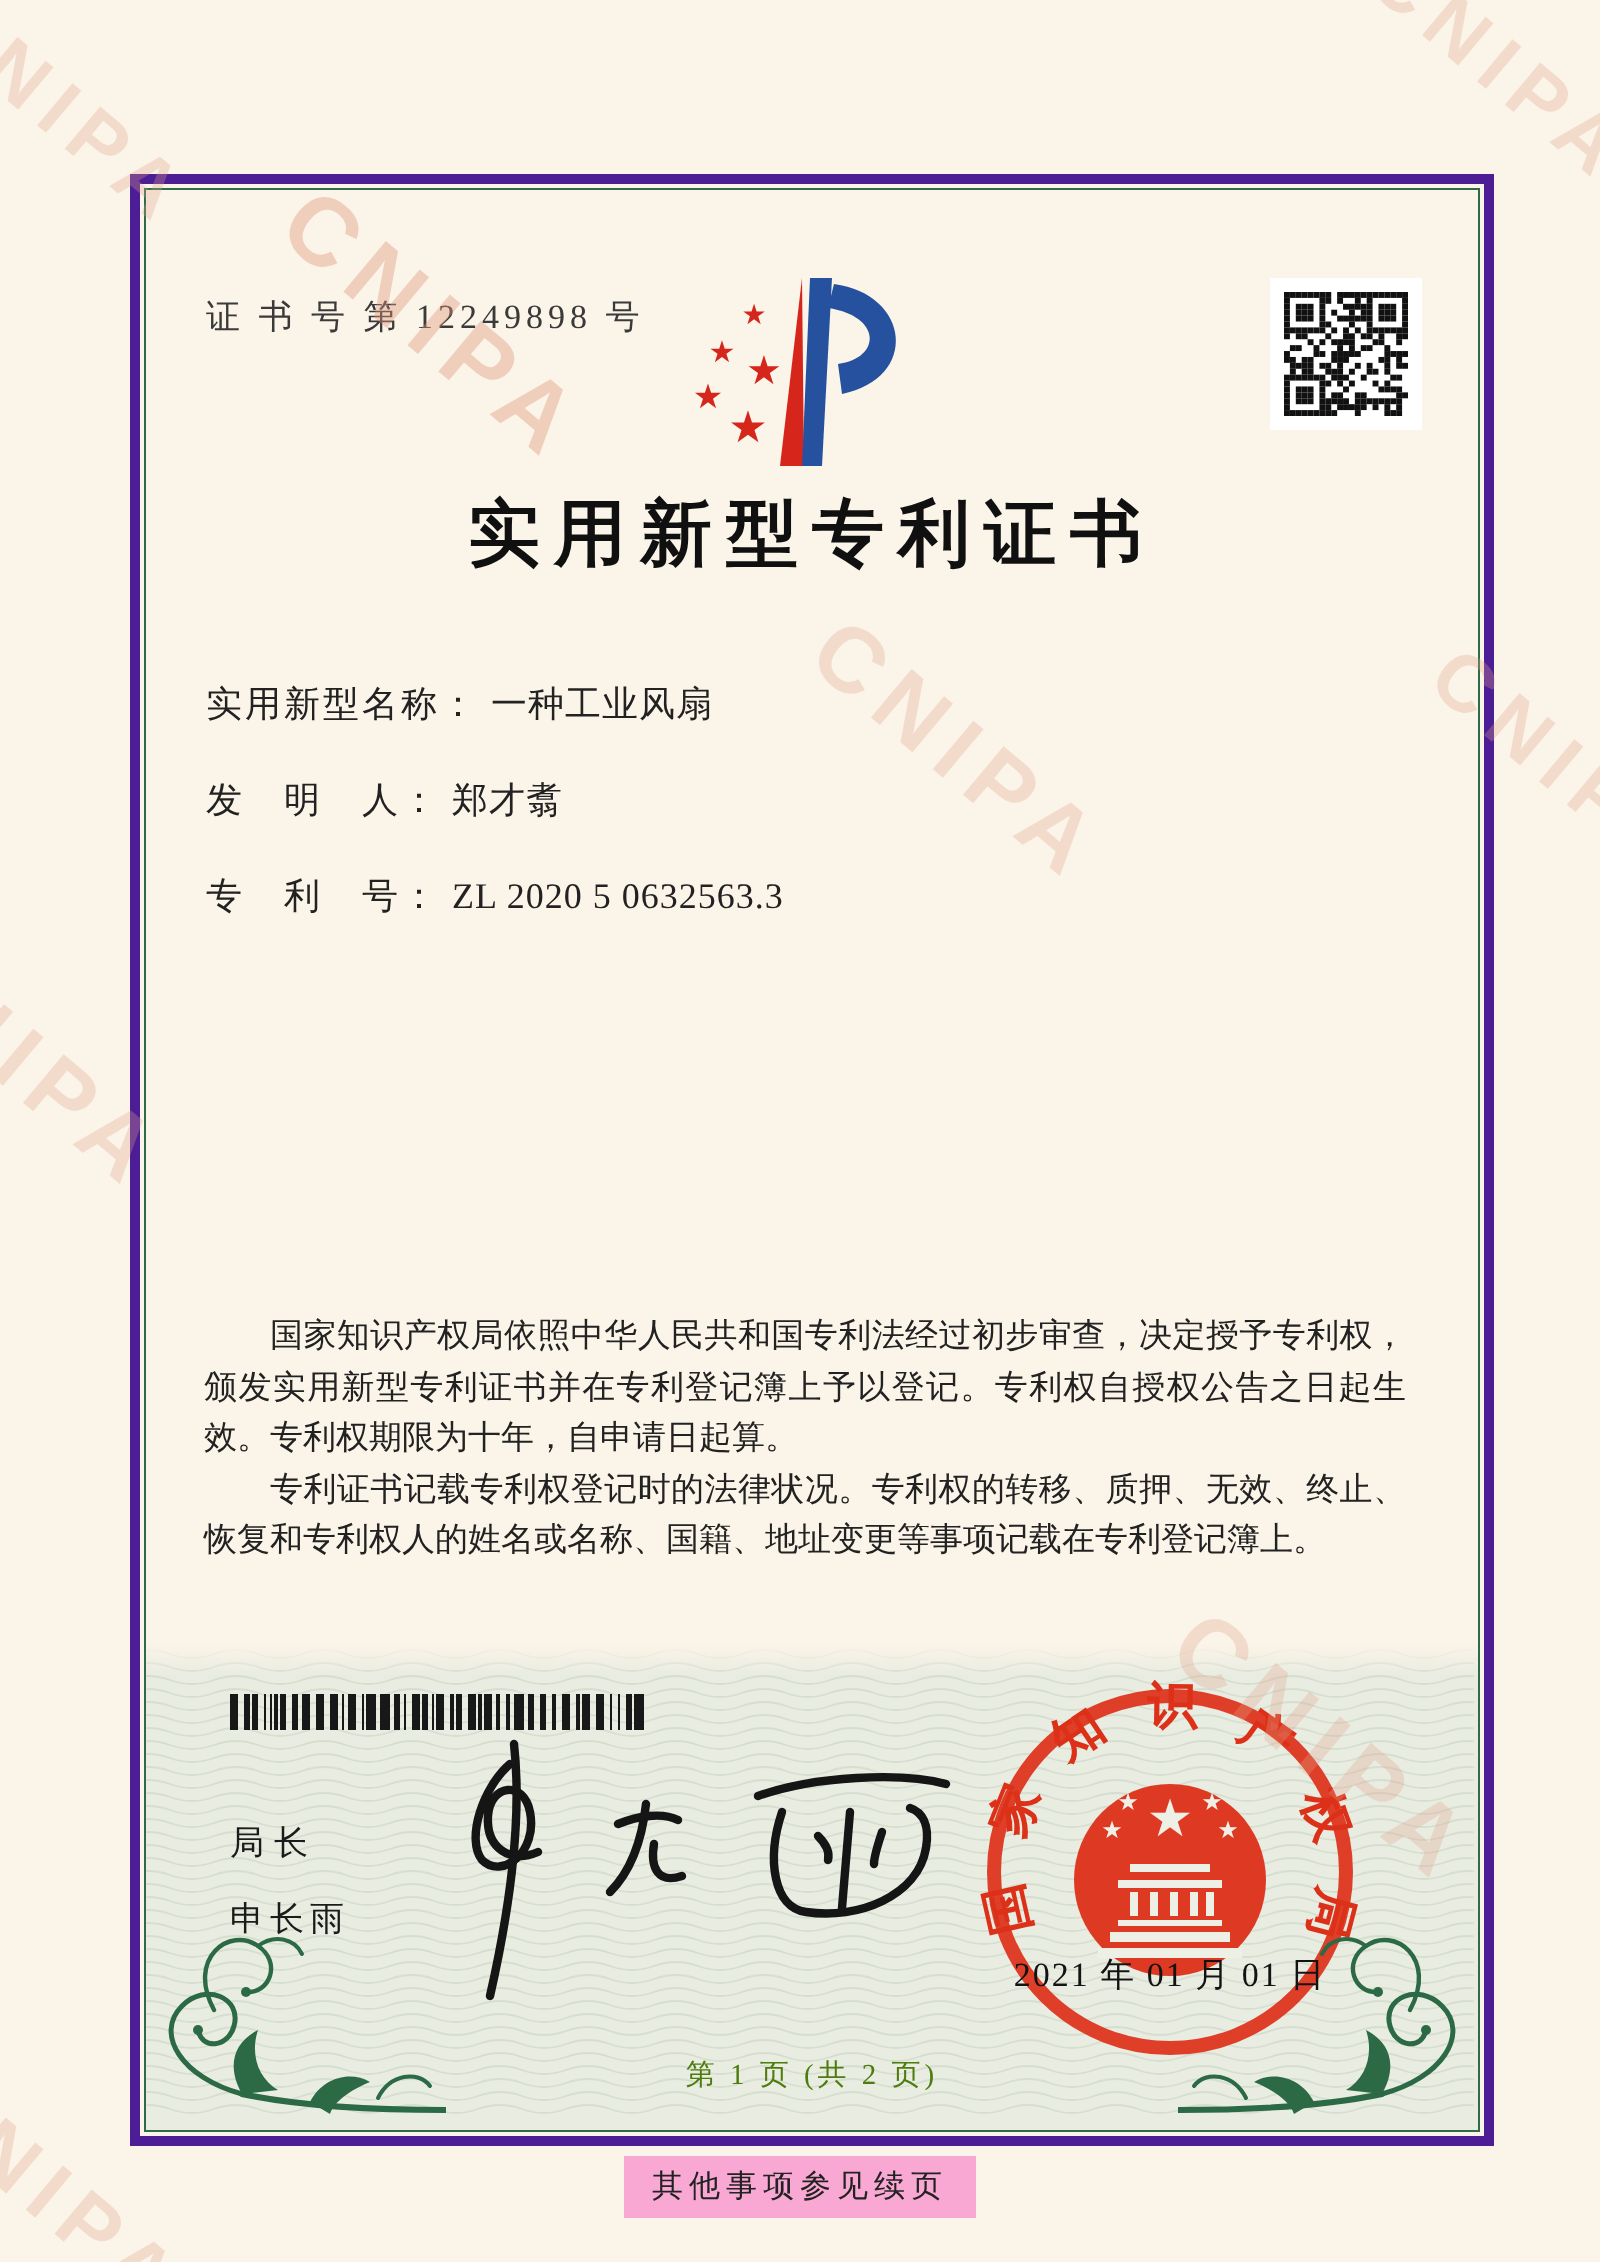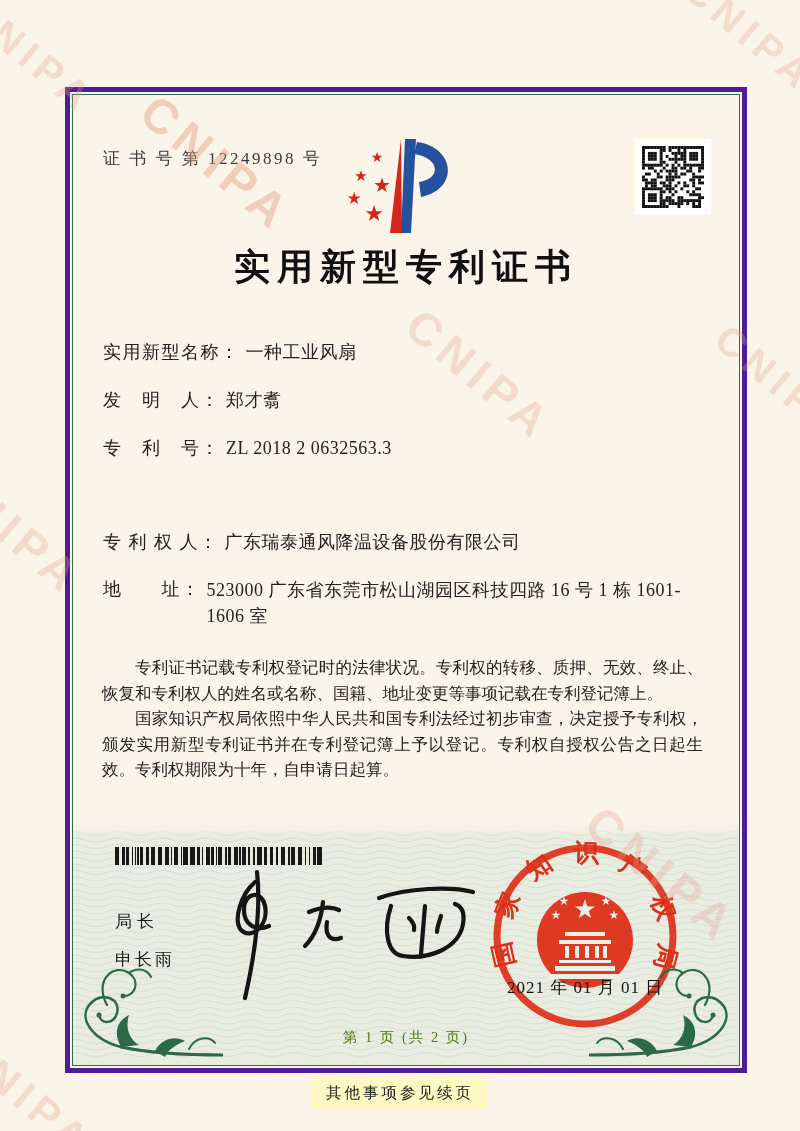--- a/index.html
+++ b/index.html
@@ -44,21 +44,21 @@
   .signature{position:absolute;left:138px;top:46px;}
   .seal{position:absolute;left:412px;top:14px;}
   .seal-date{position:absolute;left:404px;top:154px;width:216px;text-align:center;
              font-size:17px;letter-spacing:1px;color:#131313;z-index:2;}
   .page-no{position:absolute;left:0;right:0;top:206px;text-align:center;
            font-size:14.5px;letter-spacing:2px;color:#4d7c0f;}
   .flourish{position:absolute;bottom:2px;}
   .fl-left{left:-10px;}
   .fl-right{right:-10px;transform:scaleX(-1);}
   .note{position:absolute;left:0;right:0;top:1078px;text-align:center;z-index:2;}
-  .note span{display:inline-block;background:#fef9c3;padding:5px 14px;
+  .note span{display:inline-block;background:#f9a8d4;padding:5px 14px;
              font-size:15.5px;letter-spacing:3px;color:#222;}
 </style>
 </head>
 <body>
 
 <div class="page">
 
   <div class="wm" style="left:-16px;top:-12px;font-size:40px;">CNIPA</div>
   <div class="wm" style="left:704px;top:-34px;font-size:40px;">CNIPA</div>
   <div class="wm" style="left:165px;top:84px;font-size:48px;color:rgba(226,150,122,.40);">CNIPA</div>
@@ -337,32 +337,26 @@
 
       <h1 class="title">实用新型专利证书</h1>
 
       <div class="frow" style="top:293px;">
         <span class="lab">发　明　人：</span><span class="val">郑才翥</span>
       </div>
       <div class="frow" style="top:245px;">
         <span class="lab">实用新型名称：</span><span class="val">一种工业风扇</span>
       </div>
       <div class="frow" style="top:341px;">
-        <span class="lab">专　利　号：</span><span class="val">ZL 2018 2 0632563.3</span>
+        <span class="lab">专　利　号：</span><span class="val">ZL 2020 5 0632563.3</span>
       </div>
-      <div class="frow" style="top:435px;">
-        <span class="lab">专 利 权 人：</span><span class="val">广东瑞泰通风降温设备股份有限公司</span>
-      </div>
-      <div class="frow addr" style="top:482px;">
-        <span class="lab">地　　址：</span><span class="val">523000  广东省东莞市松山湖园区科技四路 16 号 1 栋 1601-1606 室</span>
-      </div>
 
       <div class="paras">
+        <p>国家知识产权局依照中华人民共和国专利法经过初步审查，决定授予专利权，颁发实用新型专利证书并在专利登记簿上予以登记。专利权自授权公告之日起生效。专利权期限为十年，自申请日起算。</p>
         <p>专利证书记载专利权登记时的法律状况。专利权的转移、质押、无效、终止、恢复和专利权人的姓名或名称、国籍、地址变更等事项记载在专利登记簿上。</p>
-        <p>国家知识产权局依照中华人民共和国专利法经过初步审查，决定授予专利权，颁发实用新型专利证书并在专利登记簿上予以登记。专利权自授权公告之日起生效。专利权期限为十年，自申请日起算。</p>
       </div>
 
       <div class="section">
         <svg id="waves" class="waves" width="664" height="238">
             <path d="M-10 5 q11 -4 22 0 q11 4 22 0 q11 -4 22 0 q11 4 22 0 q11 -4 22 0 q11 4 22 0 q11 -4 22 0 q11 4 22 0 q11 -4 22 0 q11 4 22 0 q11 -4 22 0 q11 4 22 0 q11 -4 22 0 q11 4 22 0 q11 -4 22 0 q11 4 22 0 q11 -4 22 0 q11 4 22 0 q11 -4 22 0 q11 4 22 0 q11 -4 22 0 q11 4 22 0 q11 -4 22 0 q11 4 22 0 q11 -4 22 0 q11 4 22 0 q11 -4 22 0 q11 4 22 0 q11 -4 22 0 q11 4 22 0 q11 -4 22 0 q11 4 22 0" fill="none" stroke="#cdd8c7" stroke-width="0.9" opacity="0.7"></path>
             <path d="M-10 11.5 q11 -4 22 0 q11 4 22 0 q11 -4 22 0 q11 4 22 0 q11 -4 22 0 q11 4 22 0 q11 -4 22 0 q11 4 22 0 q11 -4 22 0 q11 4 22 0 q11 -4 22 0 q11 4 22 0 q11 -4 22 0 q11 4 22 0 q11 -4 22 0 q11 4 22 0 q11 -4 22 0 q11 4 22 0 q11 -4 22 0 q11 4 22 0 q11 -4 22 0 q11 4 22 0 q11 -4 22 0 q11 4 22 0 q11 -4 22 0 q11 4 22 0 q11 -4 22 0 q11 4 22 0 q11 -4 22 0 q11 4 22 0 q11 -4 22 0 q11 4 22 0" fill="none" stroke="#cdd8c7" stroke-width="0.9" opacity="0.7"></path>
             <path d="M-10 18 q11 -4 22 0 q11 4 22 0 q11 -4 22 0 q11 4 22 0 q11 -4 22 0 q11 4 22 0 q11 -4 22 0 q11 4 22 0 q11 -4 22 0 q11 4 22 0 q11 -4 22 0 q11 4 22 0 q11 -4 22 0 q11 4 22 0 q11 -4 22 0 q11 4 22 0 q11 -4 22 0 q11 4 22 0 q11 -4 22 0 q11 4 22 0 q11 -4 22 0 q11 4 22 0 q11 -4 22 0 q11 4 22 0 q11 -4 22 0 q11 4 22 0 q11 -4 22 0 q11 4 22 0 q11 -4 22 0 q11 4 22 0 q11 -4 22 0 q11 4 22 0" fill="none" stroke="#cdd8c7" stroke-width="0.9" opacity="0.7"></path>
             <path d="M-10 24.5 q11 -4 22 0 q11 4 22 0 q11 -4 22 0 q11 4 22 0 q11 -4 22 0 q11 4 22 0 q11 -4 22 0 q11 4 22 0 q11 -4 22 0 q11 4 22 0 q11 -4 22 0 q11 4 22 0 q11 -4 22 0 q11 4 22 0 q11 -4 22 0 q11 4 22 0 q11 -4 22 0 q11 4 22 0 q11 -4 22 0 q11 4 22 0 q11 -4 22 0 q11 4 22 0 q11 -4 22 0 q11 4 22 0 q11 -4 22 0 q11 4 22 0 q11 -4 22 0 q11 4 22 0 q11 -4 22 0 q11 4 22 0 q11 -4 22 0 q11 4 22 0" fill="none" stroke="#cdd8c7" stroke-width="0.9" opacity="0.7"></path>
             <path d="M-10 31 q11 -4 22 0 q11 4 22 0 q11 -4 22 0 q11 4 22 0 q11 -4 22 0 q11 4 22 0 q11 -4 22 0 q11 4 22 0 q11 -4 22 0 q11 4 22 0 q11 -4 22 0 q11 4 22 0 q11 -4 22 0 q11 4 22 0 q11 -4 22 0 q11 4 22 0 q11 -4 22 0 q11 4 22 0 q11 -4 22 0 q11 4 22 0 q11 -4 22 0 q11 4 22 0 q11 -4 22 0 q11 4 22 0 q11 -4 22 0 q11 4 22 0 q11 -4 22 0 q11 4 22 0 q11 -4 22 0 q11 4 22 0 q11 -4 22 0 q11 4 22 0" fill="none" stroke="#cdd8c7" stroke-width="0.9" opacity="0.7"></path>
             <path d="M-10 37.5 q11 -4 22 0 q11 4 22 0 q11 -4 22 0 q11 4 22 0 q11 -4 22 0 q11 4 22 0 q11 -4 22 0 q11 4 22 0 q11 -4 22 0 q11 4 22 0 q11 -4 22 0 q11 4 22 0 q11 -4 22 0 q11 4 22 0 q11 -4 22 0 q11 4 22 0 q11 -4 22 0 q11 4 22 0 q11 -4 22 0 q11 4 22 0 q11 -4 22 0 q11 4 22 0 q11 -4 22 0 q11 4 22 0 q11 -4 22 0 q11 4 22 0 q11 -4 22 0 q11 4 22 0 q11 -4 22 0 q11 4 22 0 q11 -4 22 0 q11 4 22 0" fill="none" stroke="#cdd8c7" stroke-width="0.9" opacity="0.7"></path>

